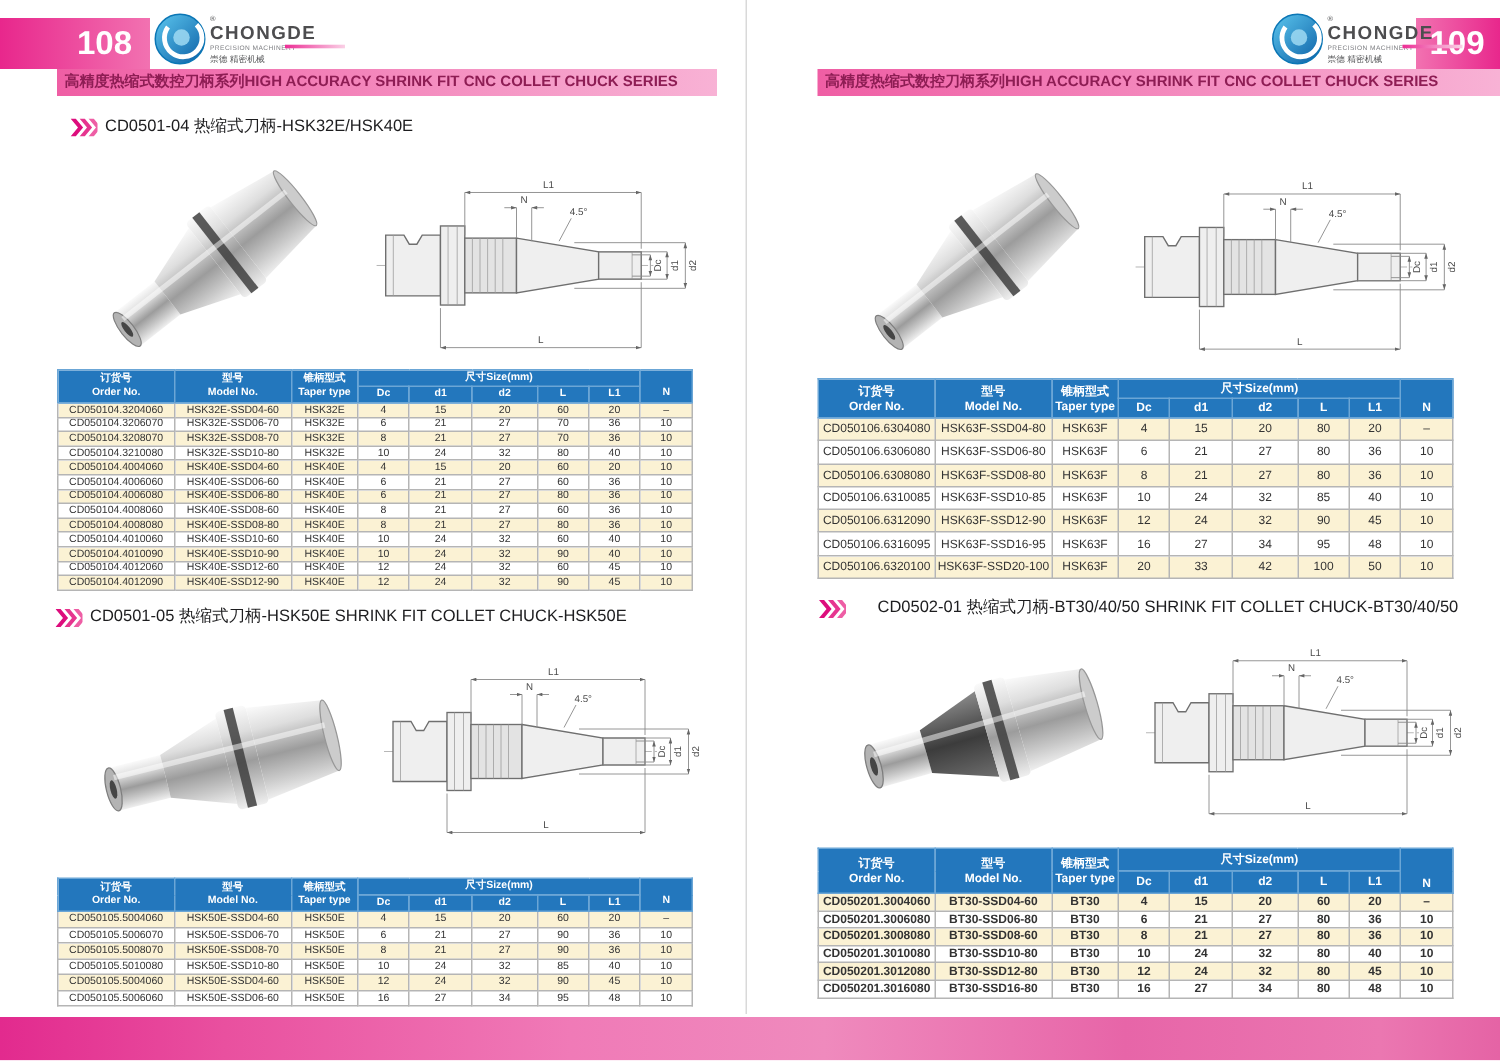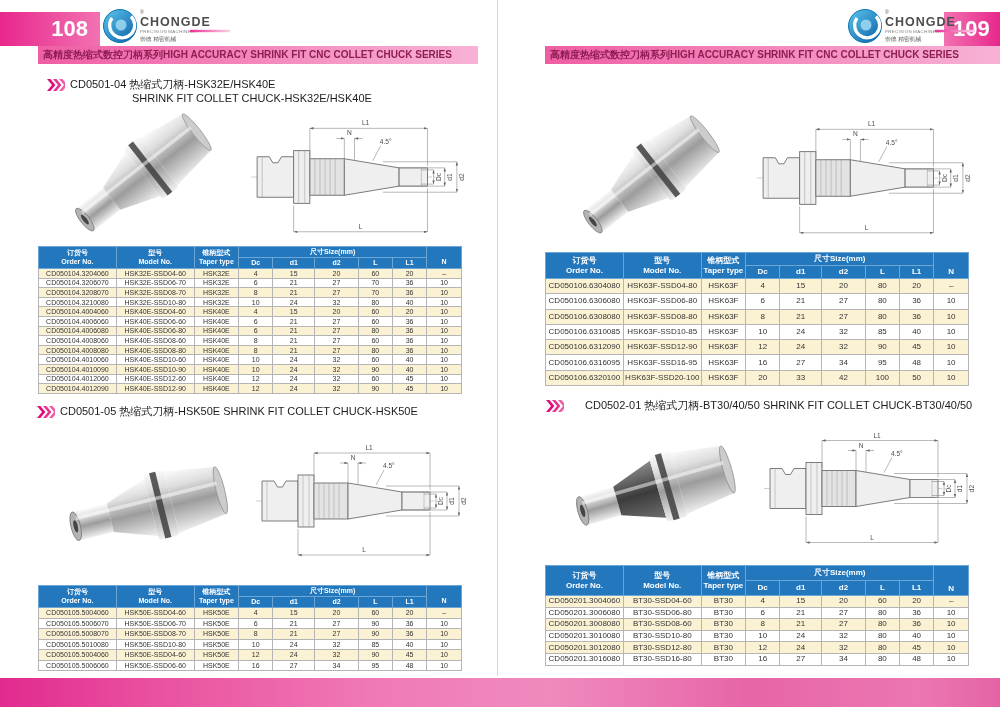--- a/index.html
+++ b/index.html
@@ -28,21 +28,21 @@
   .tblwrap{position:absolute;}
   .tblwrap table{width:100%;border-collapse:collapse;table-layout:fixed;border:1px solid #8f8f8f;}
   .tblwrap th{background:#2377bd;color:#fff;font-weight:bold;border:1px solid #6ba6d6;
               padding:0;text-align:center;line-height:1.15;}
   .tblwrap td{border:1px solid #b5b5b5;padding:0;text-align:center;color:#333;
               line-height:1;background:#fff;overflow:hidden;white-space:nowrap;}
   .tblwrap tbody tr:nth-child(odd) td{background:#fbf2d4;}
   .t1 th{font-size:7px;height:10px;} .t1 td{font-size:7px;height:8.6px;}
   .t2 th{font-size:7px;height:10px;} .t2 td{font-size:7px;height:9.5px;}
   .t3 th{font-size:8px;height:12px;} .t3 td{font-size:8px;height:14.3px;}
-  .t4 th{font-size:8px;height:14px;} .t4 td{font-size:8px;height:10.6px;}
+  .t4 th{font-size:8px;height:14px;} .t4 td{font-size:8px;height:10.6px;font-weight:bold;}
   .tblwrap th .en{font-weight:bold;}
   .nh{vertical-align:bottom;} .nh div{margin-bottom:2px;}
   
   .imgslot{position:absolute;}
   .imgslot svg{width:100%;height:100%;display:block;}
   
   .dwg-fill{fill:#efefef;stroke:#6f6f6f;stroke-width:0.9;}
   .dwg-fill2{fill:#e3e3e3;stroke:#6f6f6f;stroke-width:0.9;}
   .dim{stroke:#8a8a8a;stroke-width:0.6;fill:none;}
   .dimtxt{font-size:6.5px;fill:#4a4a4a;font-family:"Liberation Sans",sans-serif;}
@@ -133,21 +133,20 @@
   <div class="sec-head stacked" style="left:47px;top:77px;">
     <span>
   <svg width="18" height="12" viewBox="0 0 18 12">
     <path d="M0 0 h3.4 l5 6 -5 6 H0 l5 -6 Z" fill="#dd0d7d"></path>
     <path d="M6 0 h3.4 l5 6 -5 6 H6 l5 -6 Z" fill="#e6358f"></path>
     <path d="M12 0 h3.4 l5 6 -5 6 H12 l5 -6 Z" fill="#ee5ea5"></path>
   </svg>
 </span>
     <span>
       <span class="ttl">CD0501-04 热缩式刀柄-HSK32E/HSK40E</span>
-      <span class="sub">SHRINK FIT COLLET CHUCK-HSK32E/HSK40E</span>
     </span>
   </div>
   <div class="imgslot" style="left:40px;top:110px;width:200px;height:133px;">
   <svg viewBox="0 0 200 130">
     <g class="ph-rot" transform="rotate(-38 100 65)">
       <rect x="30" y="51" width="34" height="28" fill="url(#met1)"></rect>
       <ellipse cx="30" cy="65" rx="4.5" ry="14" fill="#b3b3b3" stroke="#7e7e7e" stroke-width="0.8"></ellipse>
       <ellipse cx="30" cy="65" rx="2" ry="6" fill="#454545"></ellipse>
       <polygon class="tintable" points="64,51 104,37 104,93 64,79" fill="url(#met1)"></polygon>
       <rect x="104" y="33" width="20" height="64" rx="3" fill="url(#met1)"></rect>

